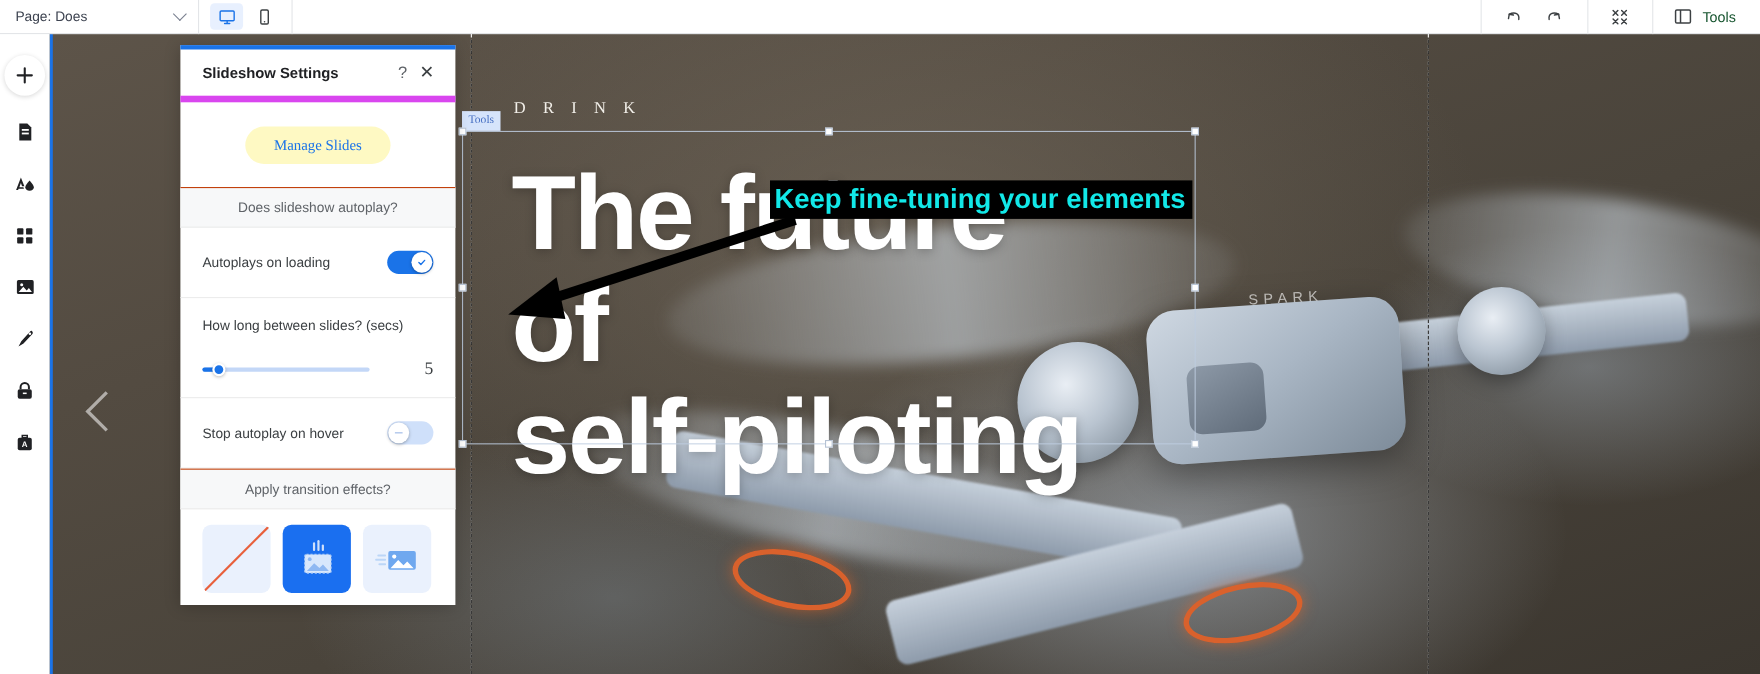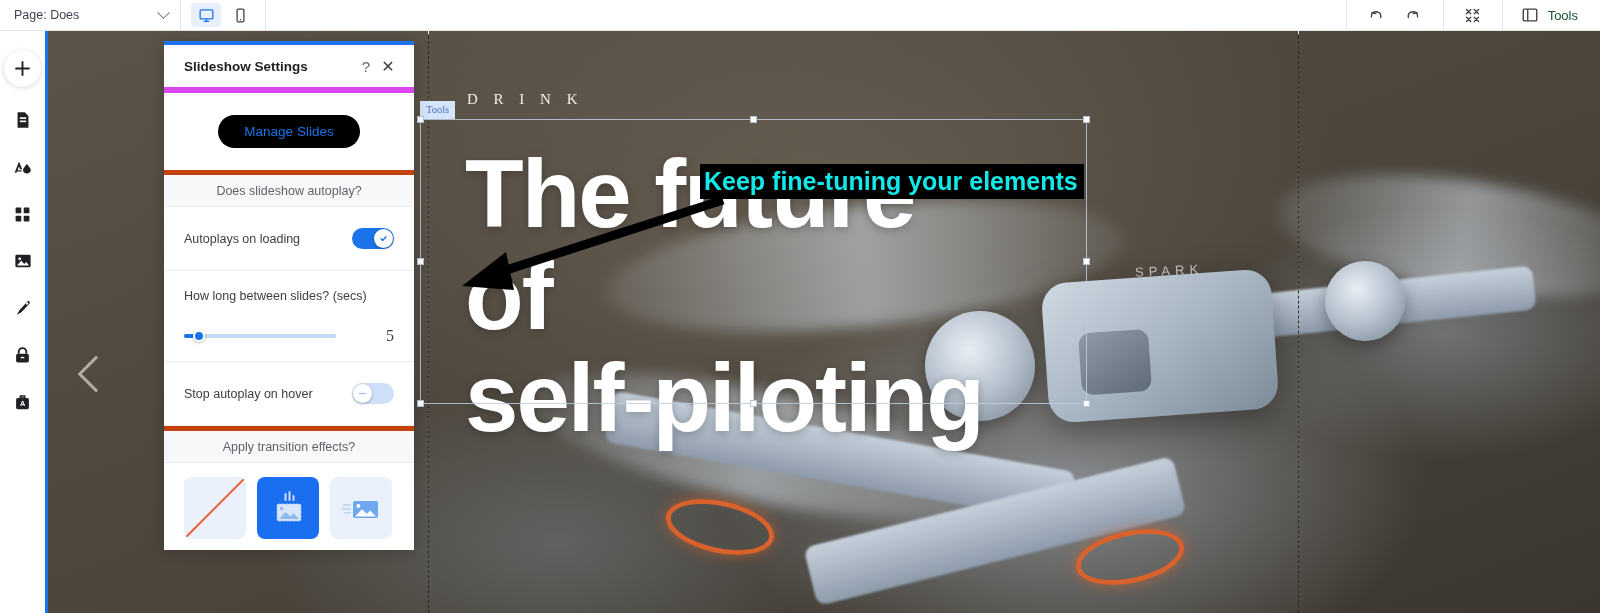--- a/index.html
+++ b/index.html
@@ -348,33 +348,33 @@
     text-align: center;
     cursor: pointer;
   }
   .pnl-manage-wrap {
     height: 77px;
     display: flex;
     align-items: center;
     justify-content: center;
   }
   .btn-manage {
-    background: #000000;
+    background: #fef9c3;
     color: #1a73e8;
     border: none;
     border-radius: 18px;
     font-size: 13.5px;
-    font-family: Liberation Sans, sans-serif;
+    font-family: Liberation Serif, serif;
     padding: 9px 26px;
     cursor: pointer;
   }
   .pnl-section-head {
     height: 37px;
     background: #f7f8f9;
-    border-top: 5px solid #c2410c;
+    border-top: 1px solid #c2410c;
     border-bottom: 1px solid #ececec;
     display: flex;
     align-items: center;
     justify-content: center;
     font-size: 12.5px;
     color: #5f6368;
   }
   .pnl-row {
     height: 64px;
     display: flex;

